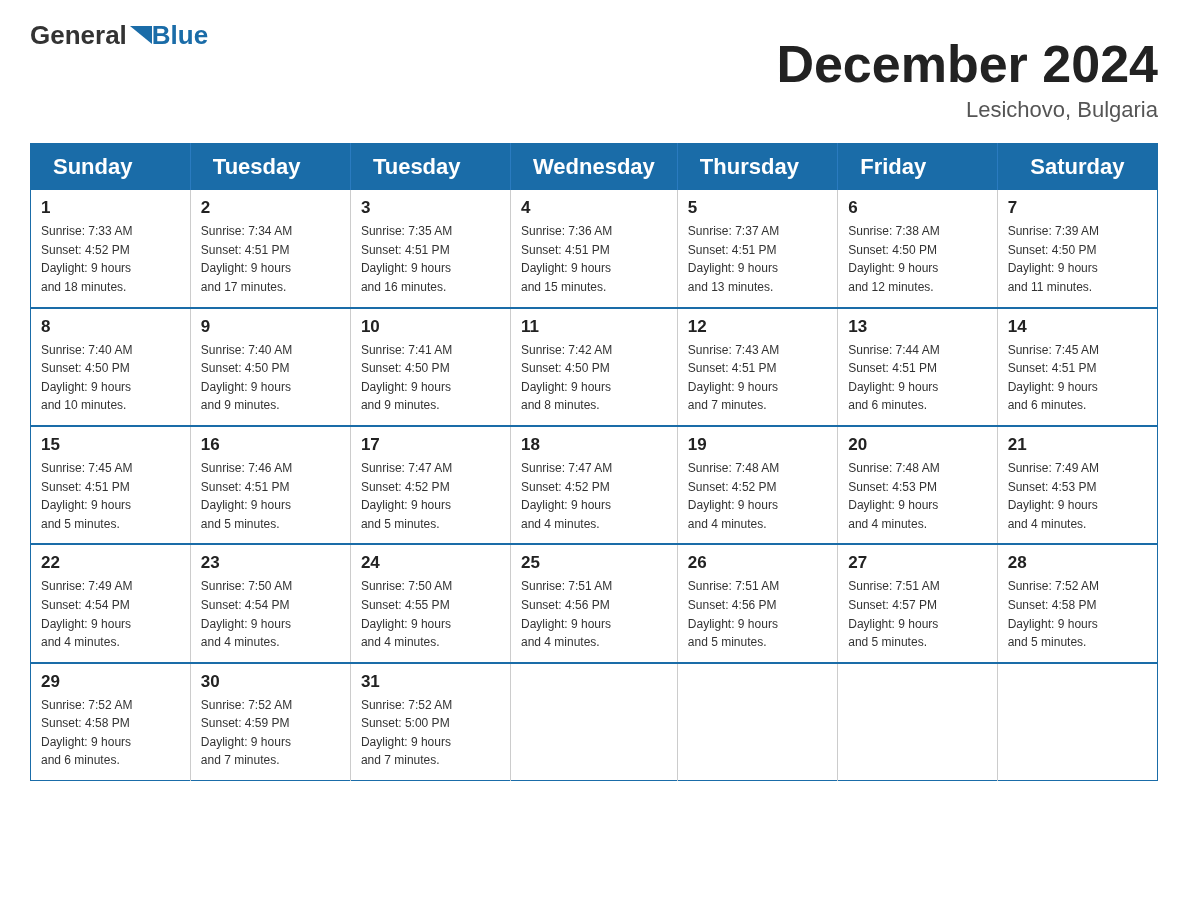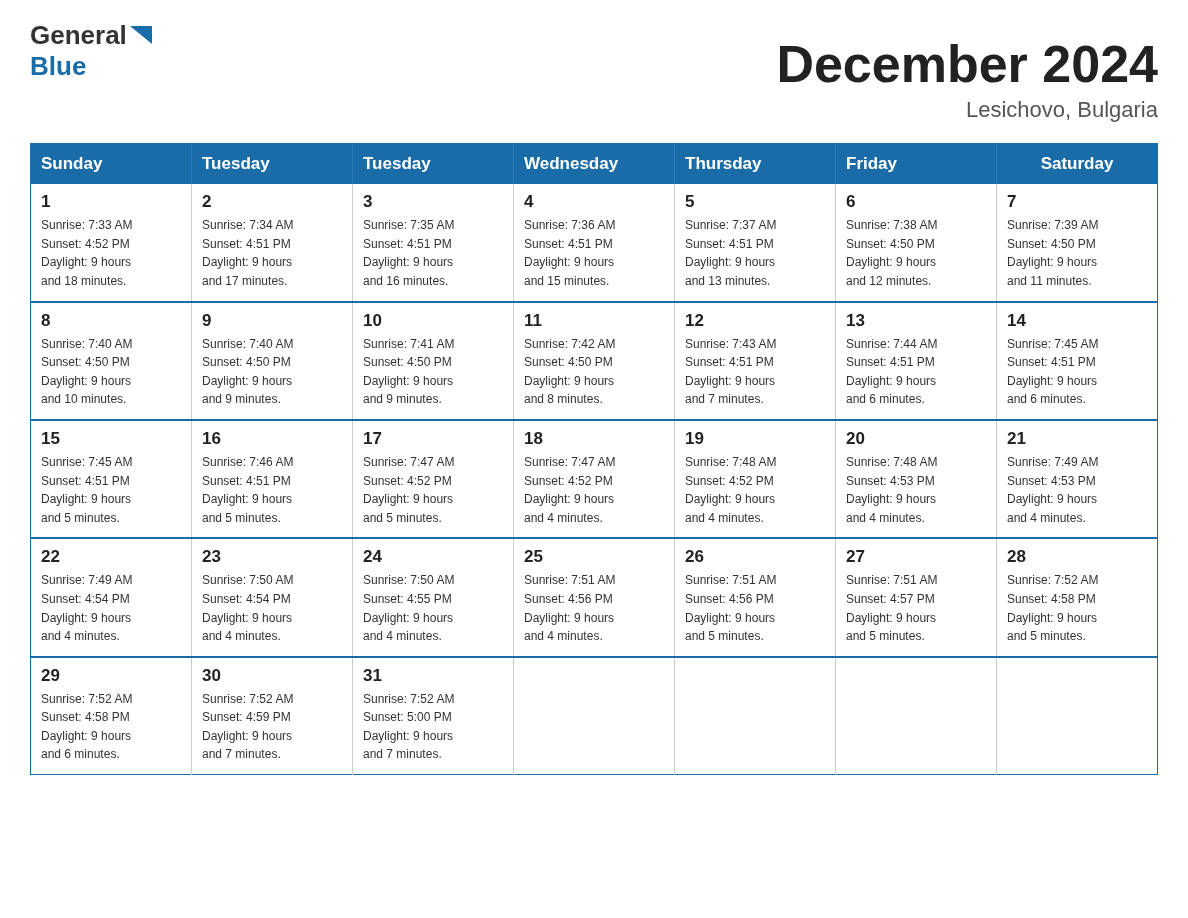--- a/index.html
+++ b/index.html
@@ -32,23 +32,23 @@
       margin-top: 4px;
     }
     .calendar-table {
       width: 100%;
       border-collapse: collapse;
       border: 1.5px solid #1a6ca8;
     }
     .calendar-table th {
       background-color: #1a6ca8;
       color: #fff;
-      font-size: 17px;
+      font-size: 22px;
       font-weight: bold;
-      padding: 10px 10px;
+      padding: 10px 22px;
       text-align: left;
       border-right: 1px solid #2a7bc0;
     }
     .calendar-table th:last-child { border-right: none; text-align: center; }
     .calendar-table td {
       vertical-align: top;
       padding: 8px 10px 10px 10px;
       border-right: 1px solid #ccc;
       border-bottom: 2px solid #1a6ca8;
       font-size: 13px;
@@ -78,21 +78,21 @@
       font-weight: bold;
       color: #333;
     }
     .logo-bottom {
       font-size: 26px;
       font-weight: bold;
       color: #1a6ca8;
     }
     .logo-wrapper {
       display: flex;
-      flex-direction: column;
+      flex-direction: row;
     }
     .logo-line1 {
       display: flex;
       align-items: center;
     }
   </style>
 </head>
 <body>
 
 <div class="header">

